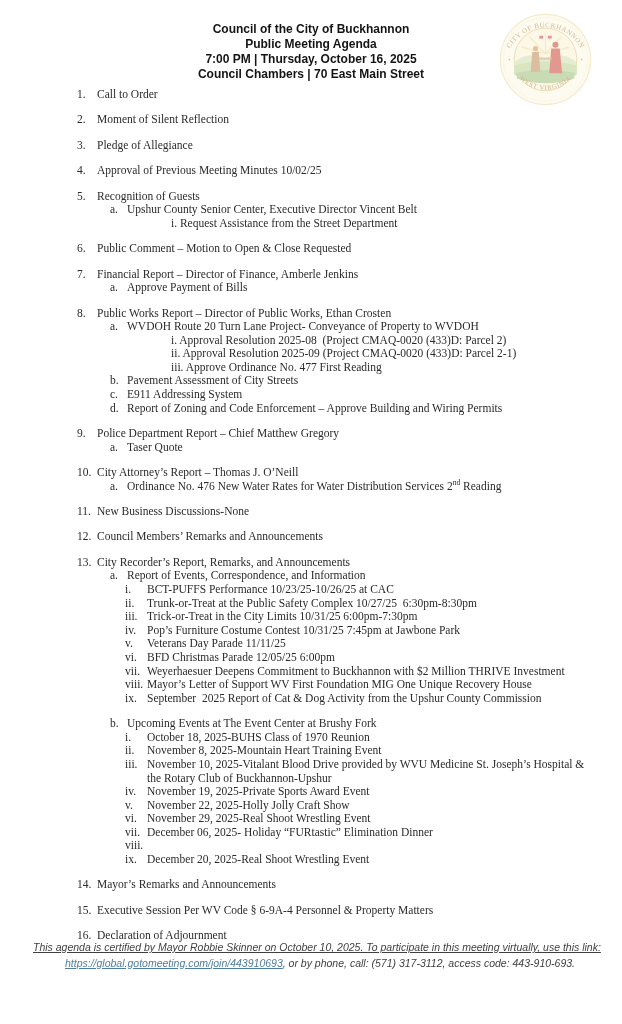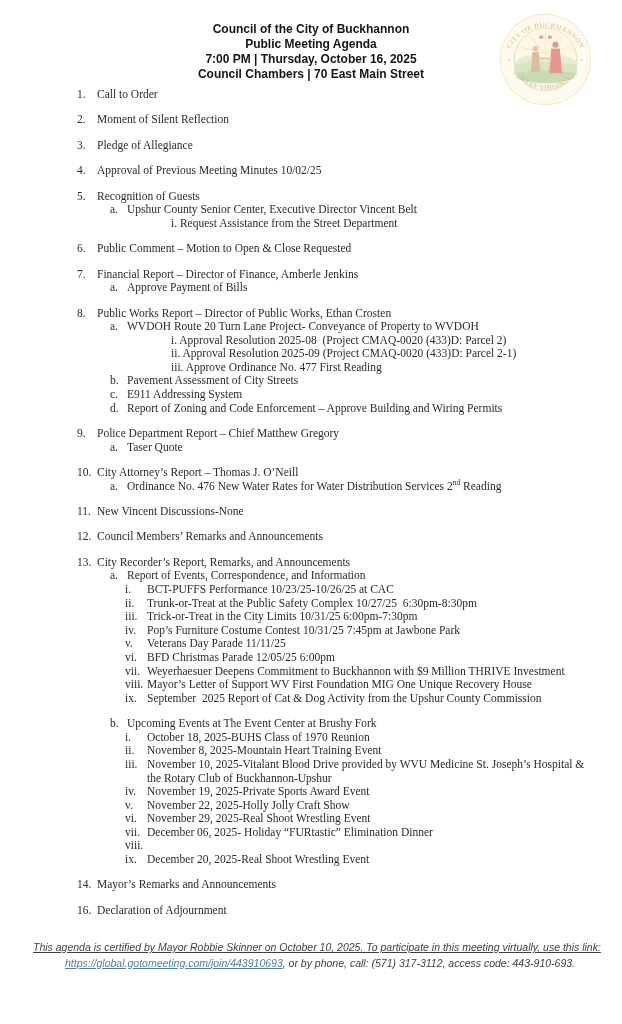--- a/index.html
+++ b/index.html
@@ -171,21 +171,21 @@
       <div class="row l1">
         <span class="lbl">10.</span>
         <span class="txt">City Attorney’s Report – Thomas J. O’Neill</span>
       </div>
       <div class="row l2">
         <span class="lbl">a.</span>
         <span class="txt">Ordinance No. 476 New Water Rates for Water Distribution Services 2<sup>nd</sup> Reading</span>
       </div>
       <div class="row l1">
         <span class="lbl">11.</span>
-        <span class="txt">New Vincent Discussions-None</span>
+        <span class="txt">New Business Discussions-None</span>
       </div>
       <div class="row l1">
         <span class="lbl">12.</span>
         <span class="txt">Council Members’ Remarks and Announcements</span>
       </div>
       <div class="row l1">
         <span class="lbl">13.</span>
         <span class="txt">City Recorder’s Report, Remarks, and Announcements</span>
       </div>
       <div class="row l2">
@@ -211,21 +211,21 @@
       <div class="row l3">
         <span class="lbl">v.</span>
         <span class="txt">Veterans Day Parade 11/11/25</span>
       </div>
       <div class="row l3">
         <span class="lbl">vi.</span>
         <span class="txt">BFD Christmas Parade 12/05/25 6:00pm</span>
       </div>
       <div class="row l3">
         <span class="lbl">vii.</span>
-        <span class="txt">Weyerhaesuer Deepens Commitment to Buckhannon with $9 Million THRIVE Investment</span>
+        <span class="txt">Weyerhaesuer Deepens Commitment to Buckhannon with $2 Million THRIVE Investment</span>
       </div>
       <div class="row l3">
         <span class="lbl">viii.</span>
         <span class="txt">Mayor’s Letter of Support WV First Foundation MIG One Unique Recovery House</span>
       </div>
       <div class="row l3">
         <span class="lbl">ix.</span>
         <span class="txt">September  2025 Report of Cat &amp; Dog Activity from the Upshur County Commission</span>
       </div>
       <div class="row l2 gap">
@@ -263,20 +263,24 @@
       <div class="row l3">
         <span class="lbl">viii.</span>
       </div>
       <div class="row l3">
         <span class="lbl">ix.</span>
         <span class="txt">December 20, 2025-Real Shoot Wrestling Event</span>
       </div>
       <div class="row l1">
         <span class="lbl">14.</span>
         <span class="txt">Mayor’s Remarks and Announcements</span>
+      </div>
+      <div class="row l1">
+        <span class="lbl">15.</span>
+        <span class="txt">Executive Session Per WV Code § 6-9A-4 Personnel &amp; Property Matters</span>
       </div>
       <div class="row l1">
         <span class="lbl">16.</span>
         <span class="txt">Declaration of Adjournment</span>
       </div>
     </div>
 
   <div class="footer">
     <div class="fline1">This agenda is certified by Mayor Robbie Skinner on October 10, 2025. To participate in this meeting virtually, use this link:</div>
     <div class="fline2"><a class="meet-link" href="#" style="color: rgb(79, 125, 158);">https://global.gotomeeting.com/join/443910693</a><span>, or by phone, call: (571) 317-3112, access code: 443-910-693.</span></div>

